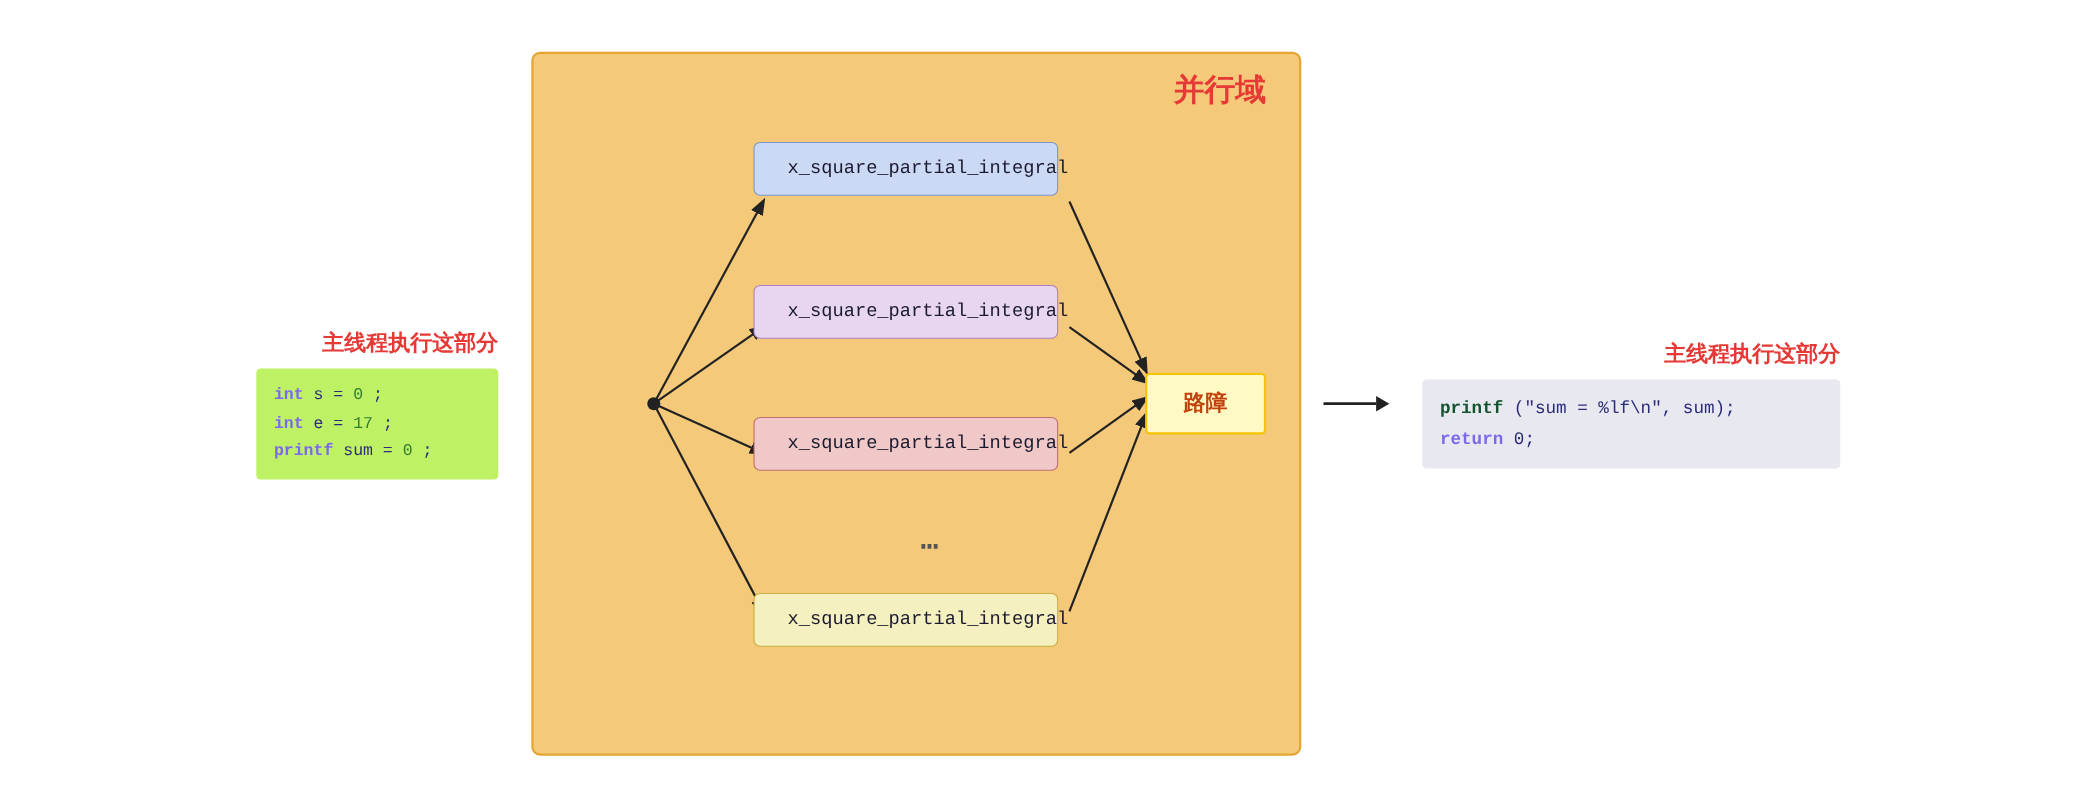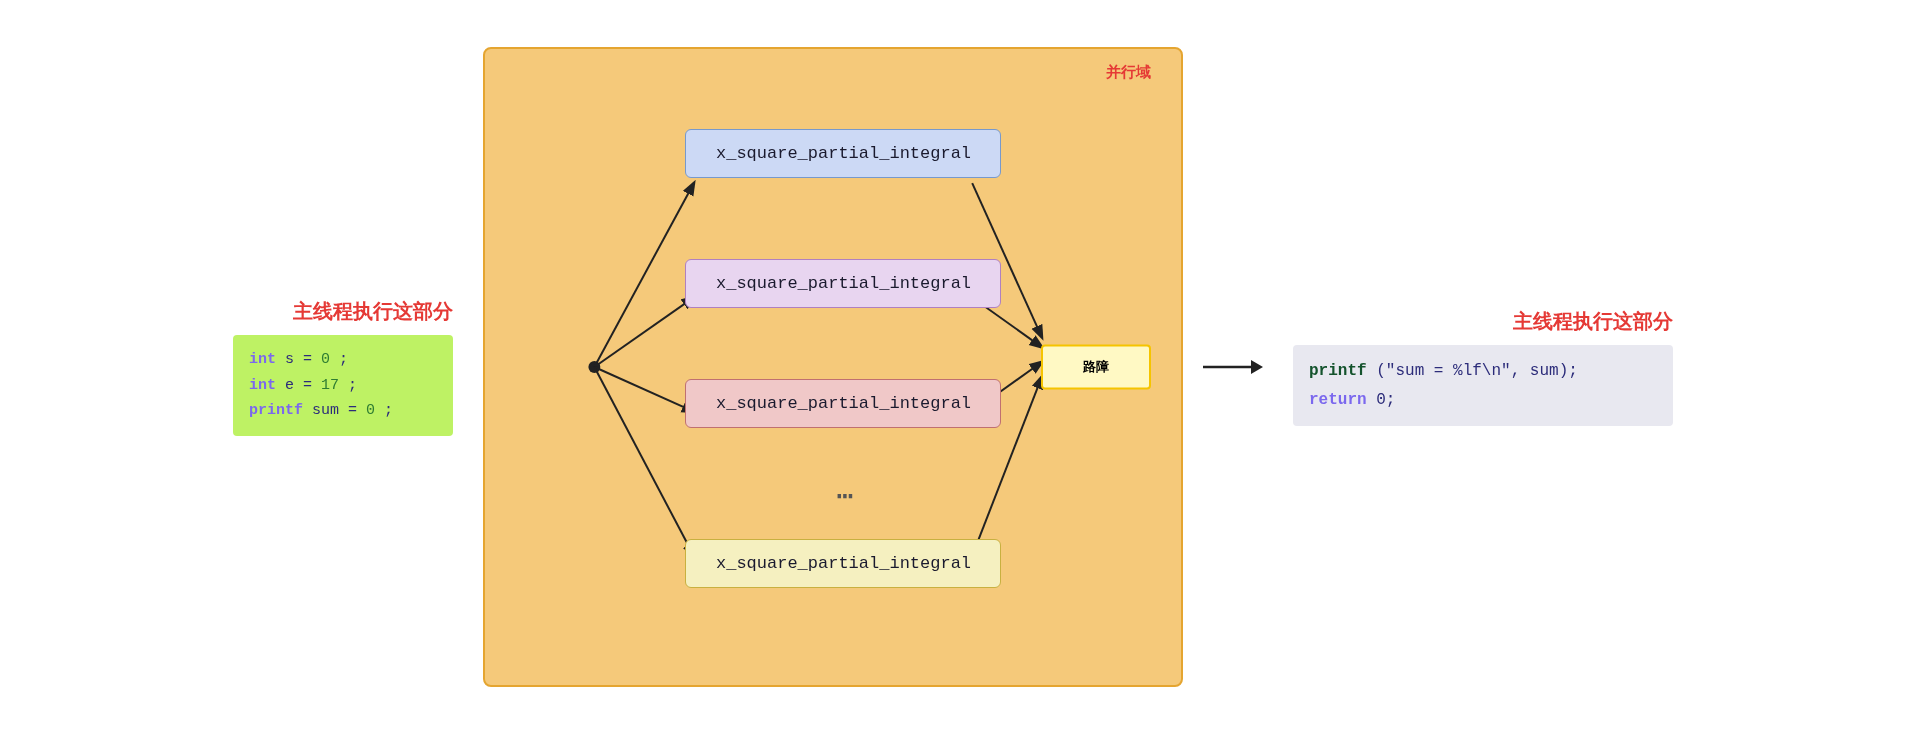--- a/index.html
+++ b/index.html
@@ -71,33 +71,33 @@
       flex-direction: column;
       align-items: center;
       padding: 30px 20px 20px 20px;
       margin: 0 10px;
     }
 
     .parallel-label {
       position: absolute;
       top: 14px;
       right: 30px;
-      font-size: 15px;
+      font-size: 28px;
       color: #e53935;
       font-family: 'SimSun', 'STSong', serif;
       font-weight: bold;
     }
 
     .func-box {
       border-radius: 6px;
       padding: 14px 30px;
       font-family: 'Courier New', Courier, monospace;
       font-size: 17px;
       text-align: center;
-      width: 316px;
+      width: 277px;
       font-weight: 500;
       color: #1a1a2e;
     }
 
     .func-box.blue { background: #ccd9f5; border: 1.5px solid #7799cc; }
     .func-box.purple { background: #e8d5f0; border: 1.5px solid #b080c0; }
     .func-box.pink { background: #f0c8c8; border: 1.5px solid #c07070; }
     .func-box.yellow { background: #f5f0c0; border: 1.5px solid #c8b040; }
 
     
@@ -109,23 +109,23 @@
       font-family: 'SimSun', 'STSong', serif;
       font-size: 14px;
       color: #1a1a1a;
       text-align: center;
       line-height: 1.6;
       width: 110px;
       margin: 0 10px;
     }
 
     .barrier-title {
-      color: #000000;
+      color: #c2410c;
       font-weight: bold;
-      font-size: 13px;
+      font-size: 20px;
     }
 
     
     .right-panel {
       display: flex;
       flex-direction: column;
       align-items: flex-start;
       margin-left: 20px;
       width: 380px;
     }

